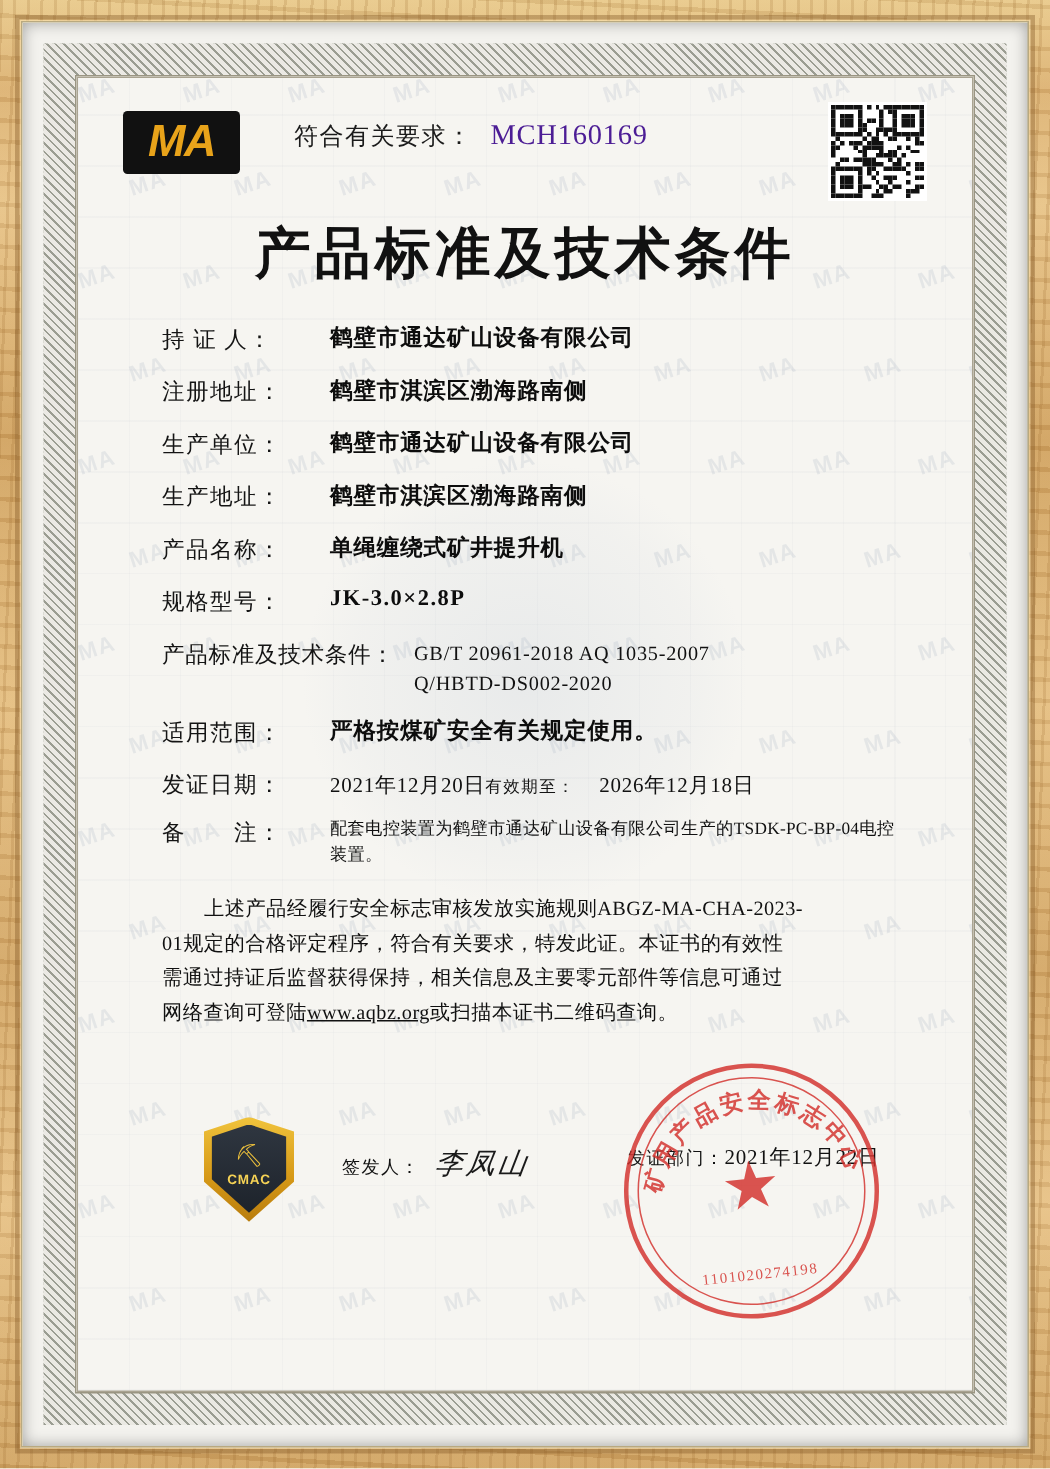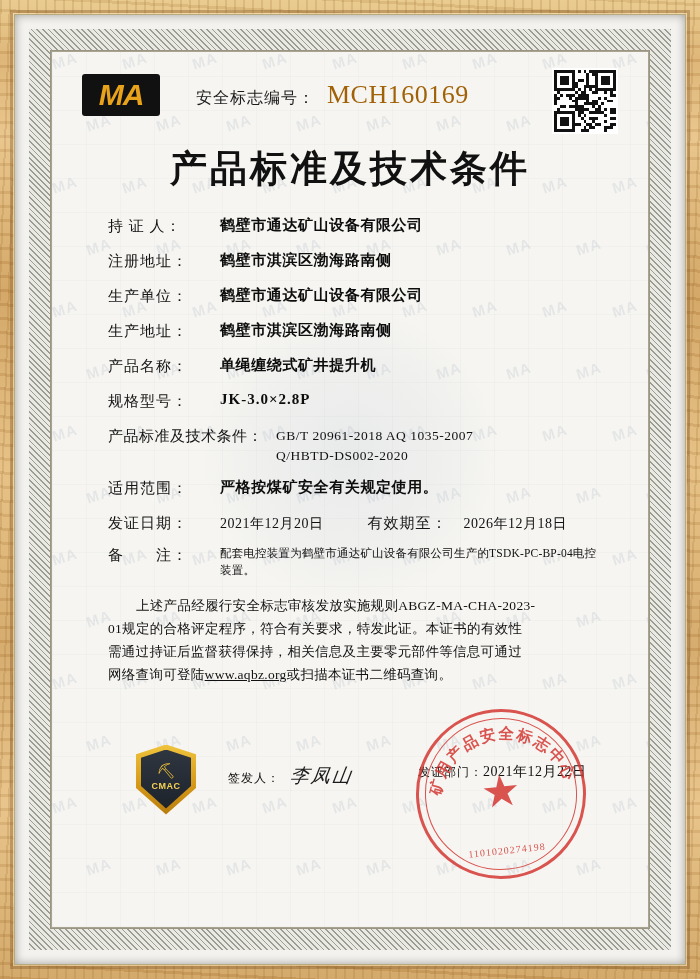--- a/index.html
+++ b/index.html
@@ -177,22 +177,22 @@
     gap: 12px;
   }
   .serial-label {
     font-family: "Liberation Serif", serif;
     font-size: 16px;
     color: #1b1b1b;
     letter-spacing: 1px;
   }
   .serial-value {
     font-family: "Liberation Serif", serif;
-    font-size: 26px;
-    color: #a16207;
+    font-size: 19px;
+    color: #4c1d95;
     letter-spacing: 0.5px;
   }
 
   
   .qr {
     position: absolute;
     right: 4px;
     top: 0px;
     width: 66px;
     height: 66px;
@@ -282,24 +282,23 @@
   }
   .daterow .flabel { width: 112px; flex: 0 0 112px; }
   .d-val {
     font-family: "Liberation Serif", serif;
     font-size: 14px;
     color: #111;
     letter-spacing: 0.5px;
   }
   .d-label2 {
     font-family: "Liberation Serif", serif;
-    font-size: 15px;
+    font-size: 11px;
     color: #141414;
     letter-spacing: 1px;
-    margin-left: 44px;
     margin-right: 16px;
   }
 
   
   .para {
     margin: 14px 22px 0 30px;
     font-family: "Liberation Serif", serif;
     font-size: 13.5px;
     line-height: 1.72;
     color: #111;
@@ -587,21 +586,21 @@
       <div class="wm-big"></div>
 
       <div class="inner-pad">
 
         <div class="header-row">
           <div class="ma-logo">
             <span>MA</span>
           </div>
 
           <div class="serial-wrap">
-            <div class="serial-label">安全标志编号：</div>
+            <div class="serial-label">符合有关要求：</div>
             <div class="serial-value">MCH160169</div>
           </div>
 
           <div class="qr">
             <div class="qr-grid" id="qr-grid">
                 <i class="on"></i>
                 <i class="on"></i>
                 <i class="on"></i>
                 <i class="on"></i>
                 <i class="on"></i>

